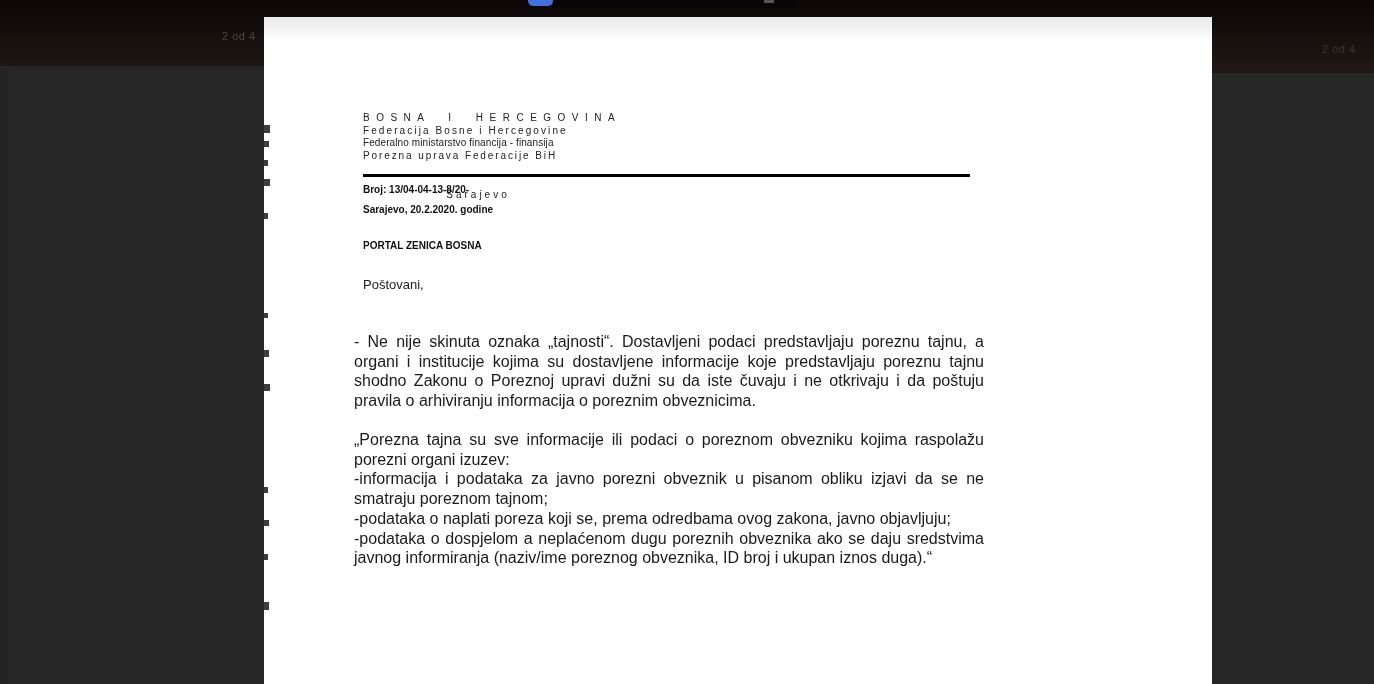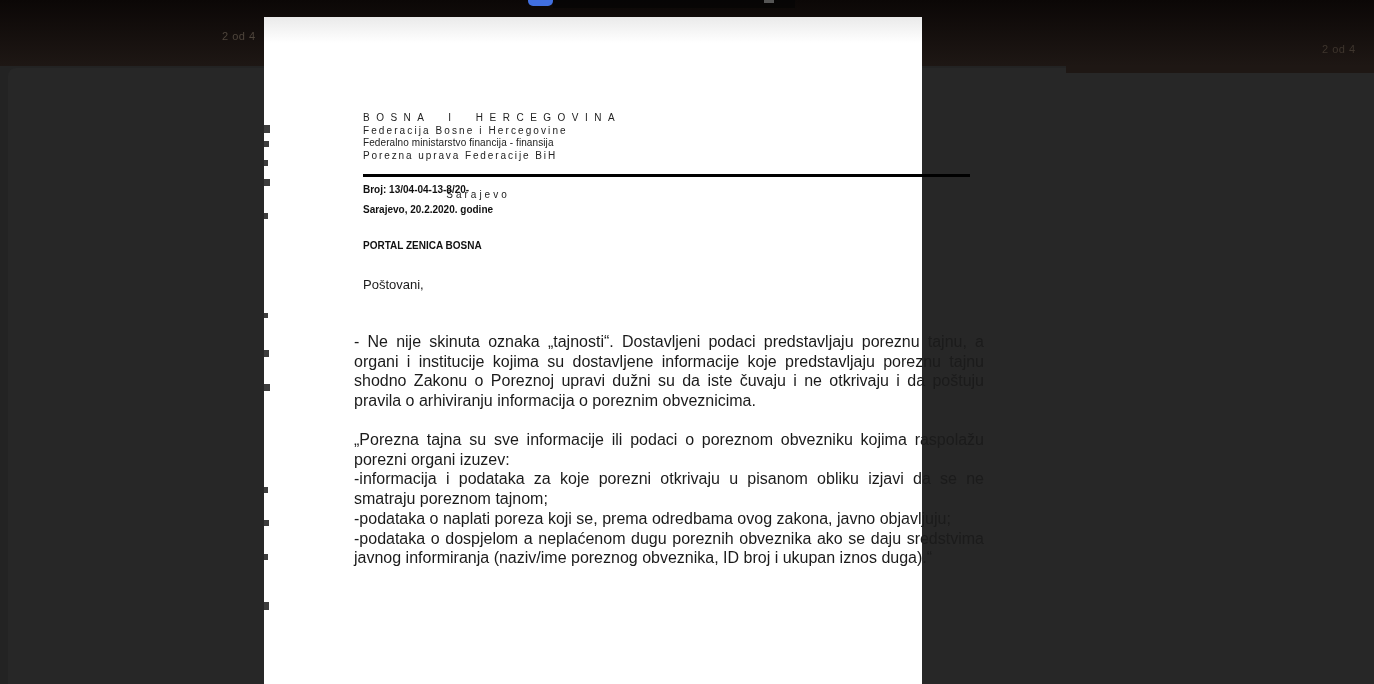--- a/index.html
+++ b/index.html
@@ -35,21 +35,21 @@
   .dark-strip{
     position:absolute; left:553px; top:0; width:242px; height:8px;
     background:rgba(5,5,5,.65);
   }
   .gray-notch{
     position:absolute; left:764px; top:0; width:10px; height:3px;
     background:#555;
   }
   
   .page{
-    position:absolute; left:264px; top:17px; width:658px; height:667px;
+    position:absolute; left:264px; top:17px; width:948px; height:667px;
     background:linear-gradient(#eaeaea 0px,#ffffff 26px);
     z-index:5; color:#1b1b1b;
   }
   .edge-art{ position:absolute; left:0; background:rgba(12,12,12,.8); }
   .letterhead{
     position:absolute; left:99px; top:95px; width:250px;
     font-size:10px; line-height:12.5px; color:#222; white-space:nowrap;
   }
   .lh1{ letter-spacing:6.5px; word-spacing:9px; }
   .lh2{ letter-spacing:2.1px; }
@@ -127,17 +127,17 @@
   <div class="salutation">
     <div>Poštovani,</div>
   </div>
 
   <div class="block block-1">
     <p>- Ne nije skinuta oznaka „tajnosti“. Dostavljeni podaci predstavljaju poreznu tajnu, a organi i institucije kojima su dostavljene informacije koje predstavljaju poreznu tajnu shodno Zakonu o Poreznoj upravi dužni su da iste čuvaju i ne otkrivaju i da poštuju pravila o arhiviranju informacija o poreznim obveznicima.</p>
   </div>
 
   <div class="block block-2">
     <p>„Porezna tajna su sve informacije ili podaci o poreznom obvezniku kojima raspolažu porezni organi izuzev:</p>
-    <p>-informacija i podataka za koje porezni otkrivaju u pisanom obliku izjavi da se ne smatraju poreznom tajnom;</p>
+    <p>-informacija i podataka za javno porezni obveznik u pisanom obliku izjavi da se ne smatraju poreznom tajnom;</p>
     <p>-podataka o naplati poreza koji se, prema odredbama ovog zakona, javno objavljuju;</p>
     <p>-podataka o dospjelom a neplaćenom dugu poreznih obveznika ako se daju sredstvima javnog informiranja (naziv/ime poreznog obveznika, ID broj i ukupan iznos duga).“</p>
   </div>
 </div>
 
 </body></html>

